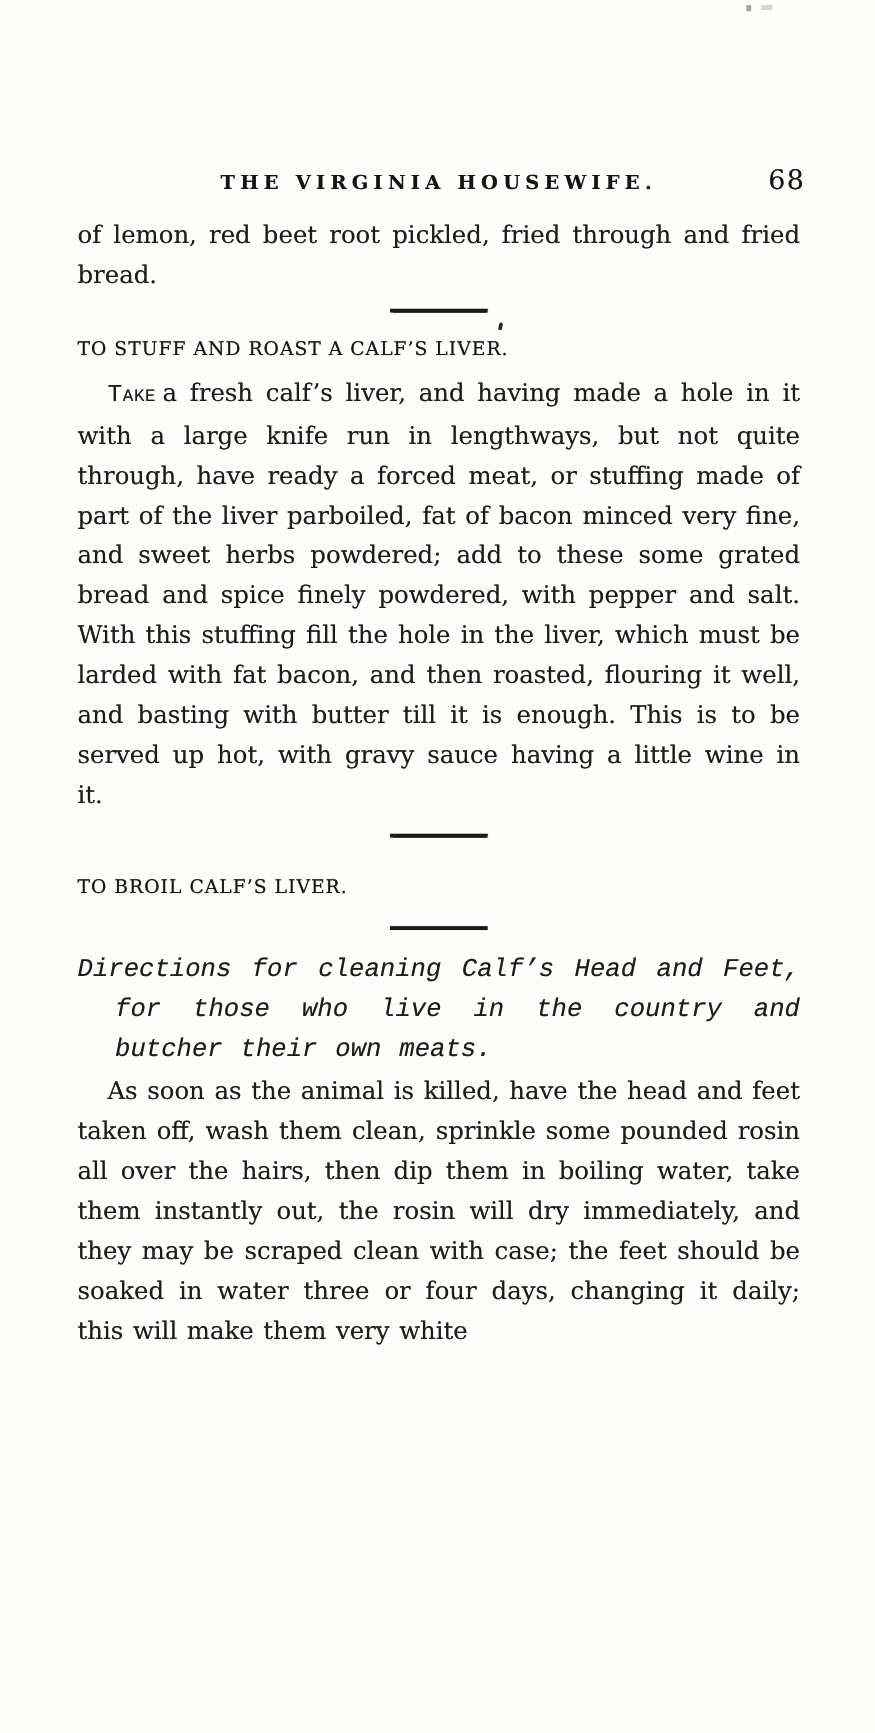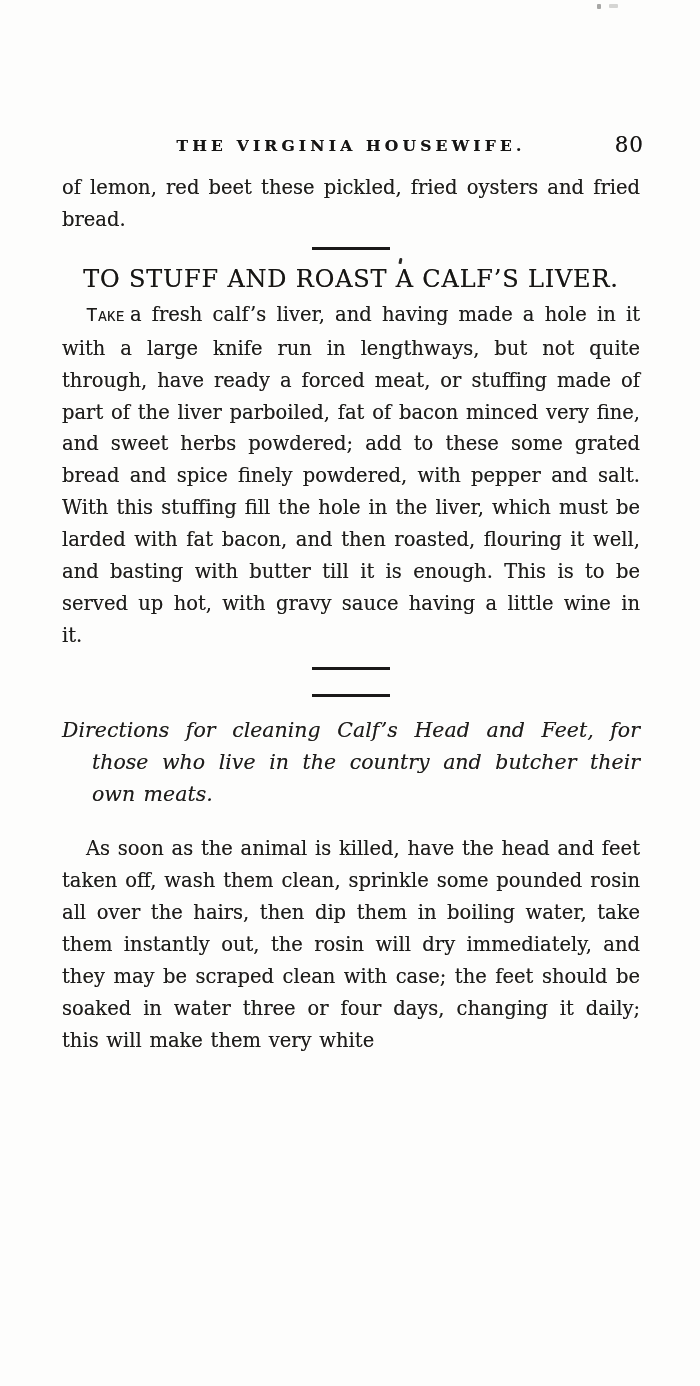--- a/index.html
+++ b/index.html
@@ -57,70 +57,71 @@
     position: absolute; right: -12px; top: 11px;
     width: 3px; height: 6px; background: #2a2926;
     border-radius: 2px 2px 1px 1px;
     transform: rotate(12deg);
   }
   .divider.d1 { margin-top: 11px; margin-bottom: 14px; }
   .divider.d2 { margin-top: 15px; margin-bottom: 24px; }
   .divider.d3 { margin-top: 17px; margin-bottom: 17px; }
 
   .recipe-heading {
-    text-align: center;
     font-weight: normal;
-    font-size: 24px;
+    font-size: 15px;
     line-height: 30px;
     letter-spacing: .8px;
     color: #171614;
     text-shadow: 0 0 .55px rgba(20,18,16,.65);
     white-space: nowrap;
     margin-bottom: 5px;
   }
   .recipe-heading.h2 { margin-bottom: 6px; }
 
   .directions-heading {
     font-style: italic;
     font-weight: normal;
     font-size: 20.5px;
     line-height: 32.2px;
     text-align: justify;
     word-spacing: 2px;
     margin-left: 30px; text-indent: -30px;
     color: #1d1c1a;
     text-shadow: 0 0 .45px rgba(25,22,20,.5);
-    margin-bottom: 23px;
+    margin-bottom: 0;
+    font-family: Liberation Mono, monospace;
   }
 </style>
 </head>
 <body>
 
 <div class="page">
 
   <span class="speck s1"></span>
   <span class="speck s2"></span>
 
   <div class="page-header">
     <span class="running-head">THE VIRGINIA HOUSEWIFE.</span>
-    <span class="page-number">80</span>
+    <span class="page-number">68</span>
   </div>
 
-  <p class="body-text">of lemon, red beet these pickled, fried oysters and fried bread.</p>
+  <p class="body-text">of lemon, red beet root pickled, fried through and fried bread.</p>
 
   <div class="divider d1">
     <span class="ink-mark"></span>
   </div>
 
   <h2 class="recipe-heading h1">TO STUFF AND ROAST A CALF’S LIVER.</h2>
 
   <p class="body-text first-indent"><span class="lead-word">Take</span><span>a fresh calf’s liver, and having made a hole in it with a large knife run in lengthways, but not quite through, have ready a forced meat, or stuffing made of part of the liver parboiled, fat of bacon minced very fine, and sweet herbs powdered; add to these some grated bread and spice finely powdered, with pepper and salt.  With this stuffing fill the hole in the liver, which must be larded with fat bacon, and then roasted, flouring it well, and basting with butter till it is enough.  This is to be served up hot, with gravy sauce having a little wine in it.</span></p>
 
   <div class="divider d2"></div>
 
+  <h2 class="recipe-heading h2">TO BROIL CALF’S LIVER.</h2>
 
 
   <div class="divider d3"></div>
 
   <h3 class="directions-heading">Directions for cleaning Calf’s Head and Feet, for those who live in the country and butcher their own meats.</h3>
 
   <p class="body-text first-indent">As soon as the animal is killed, have the head and feet taken off, wash them clean, sprinkle some pounded rosin all over the hairs, then dip them in boiling water, take them instantly out, the rosin will dry immediately, and they may be scraped clean with case; the feet should be soaked in water three or four days, changing it daily; this will make them very white</p>
 
 </div>
 

